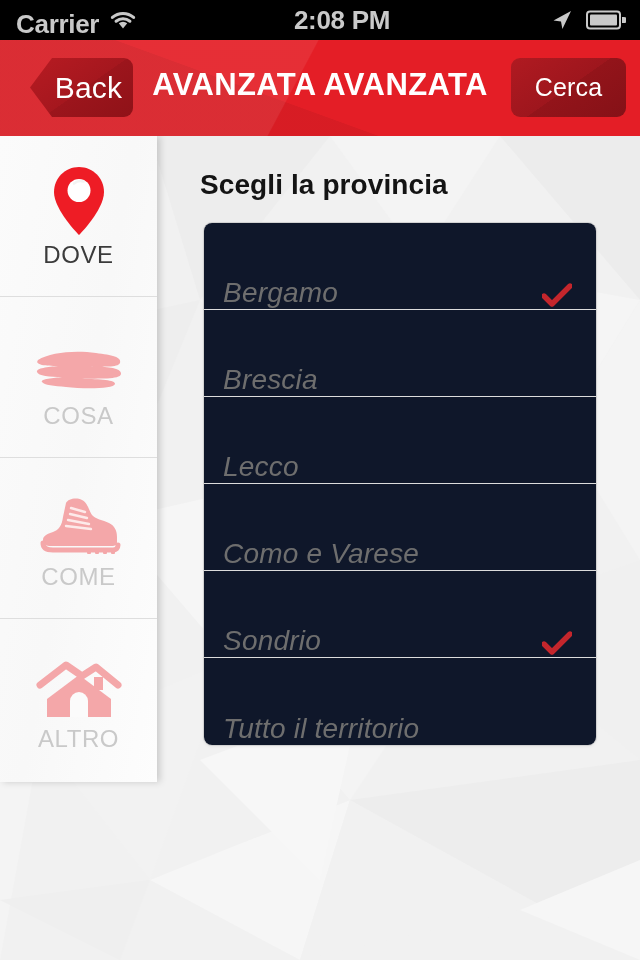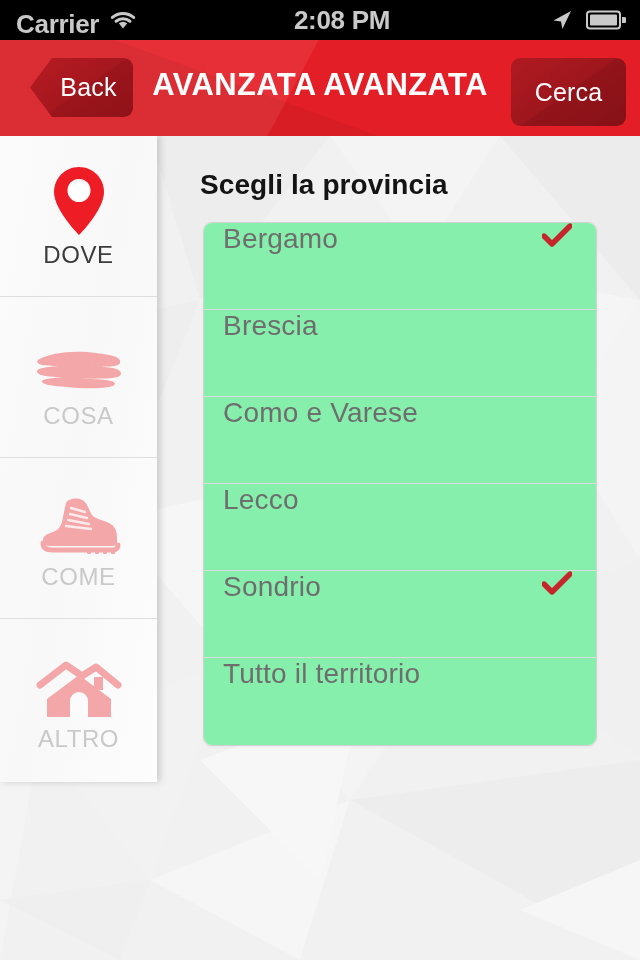--- a/index.html
+++ b/index.html
@@ -76,25 +76,25 @@
     position:absolute; left:30px; top:18px;
     width:103px; height:59px;
     background:linear-gradient(145deg,#b71b22 0%, #a5171e 52%, #9c151c 52.2%, #8f1218 100%);
     border-radius:0 9px 9px 0;
     clip-path:polygon(0% 50%, 22px 0%, 100% 0%, 100% 100%, 22px 100%);
     display:flex; align-items:center; justify-content:center;
     padding-left:14px;
     cursor:pointer;
   }
   .back-btn span {
-    color:#fff; font-size:25px; letter-spacing:0.2px;
+    color:#fff; font-size:30px; letter-spacing:0.2px;
   }
   .cerca-btn {
     position:absolute; right:14px; top:18px;
-    width:115px; height:68px;
+    width:115px; height:59px;
     background:linear-gradient(145deg,#b01a21 0%, #9e161d 50%, #93141a 50.2%, #851117 100%);
     border-radius:9px;
     display:flex; align-items:center; justify-content:center;
     cursor:pointer;
   }
   .cerca-btn span {
     color:#fff; font-size:25px; letter-spacing:0.2px;
   }
 
   
@@ -145,25 +145,26 @@
     left:46px; top:86px;
     width:394px;
     background:#ffffff;
     border:1px solid #d2d2d2;
     border-radius:9px;
     overflow:hidden;
     box-shadow:0 1px 3px rgba(0,0,0,0.05);
   }
   .list-row {
     height:87px;
-    display:flex; align-items:flex-start;
+    display:flex; align-items:flex-end;
     padding:0 24px 0 19px;
     border-bottom:1px solid #dcdcdc;
     cursor:pointer;
-    background:#86efac;
+    background:#0f172a;
+    font-style:italic;
   }
   .list-row:last-child { border-bottom:none; }
   .row-label {
     flex:1;
     font-size:28px;
     color:#6e6e6e;
     letter-spacing:0.2px;
     font-weight:300;
   }
   .check { width:30px; height:26px; flex:0 0 auto; }
@@ -315,34 +316,34 @@
       </div>
 
       <div class="list-row">
         <div class="row-label">Brescia</div>
         <svg class="check hidden" viewBox="0 0 30 26">
           <path d="M2,13 L10,21 L28,3" stroke="#c4262c" stroke-width="5.4" fill="none" stroke-linecap="round" stroke-linejoin="round"></path>
         </svg>
       </div>
 
       <div class="list-row">
+        <div class="row-label">Lecco</div>
+        <svg class="check hidden" viewBox="0 0 30 26">
+          <path d="M2,13 L10,21 L28,3" stroke="#c4262c" stroke-width="5.4" fill="none" stroke-linecap="round" stroke-linejoin="round"></path>
+        </svg>
+      </div>
+
+      <div class="list-row">
         <div class="row-label">Como e Varese</div>
         <svg class="check hidden" viewBox="0 0 30 26">
           <path d="M2,13 L10,21 L28,3" stroke="#c4262c" stroke-width="5.4" fill="none" stroke-linecap="round" stroke-linejoin="round"></path>
         </svg>
       </div>
 
       <div class="list-row">
-        <div class="row-label">Lecco</div>
-        <svg class="check hidden" viewBox="0 0 30 26">
-          <path d="M2,13 L10,21 L28,3" stroke="#c4262c" stroke-width="5.4" fill="none" stroke-linecap="round" stroke-linejoin="round"></path>
-        </svg>
-      </div>
-
-      <div class="list-row">
         <div class="row-label">Sondrio</div>
         <svg class="check" viewBox="0 0 30 26">
           <path d="M2,13 L10,21 L28,3" stroke="#c4262c" stroke-width="5.4" fill="none" stroke-linecap="round" stroke-linejoin="round"></path>
         </svg>
       </div>
 
       <div class="list-row">
         <div class="row-label">Tutto il territorio</div>
         <svg class="check hidden" viewBox="0 0 30 26">
           <path d="M2,13 L10,21 L28,3" stroke="#c4262c" stroke-width="5.4" fill="none" stroke-linecap="round" stroke-linejoin="round"></path>

